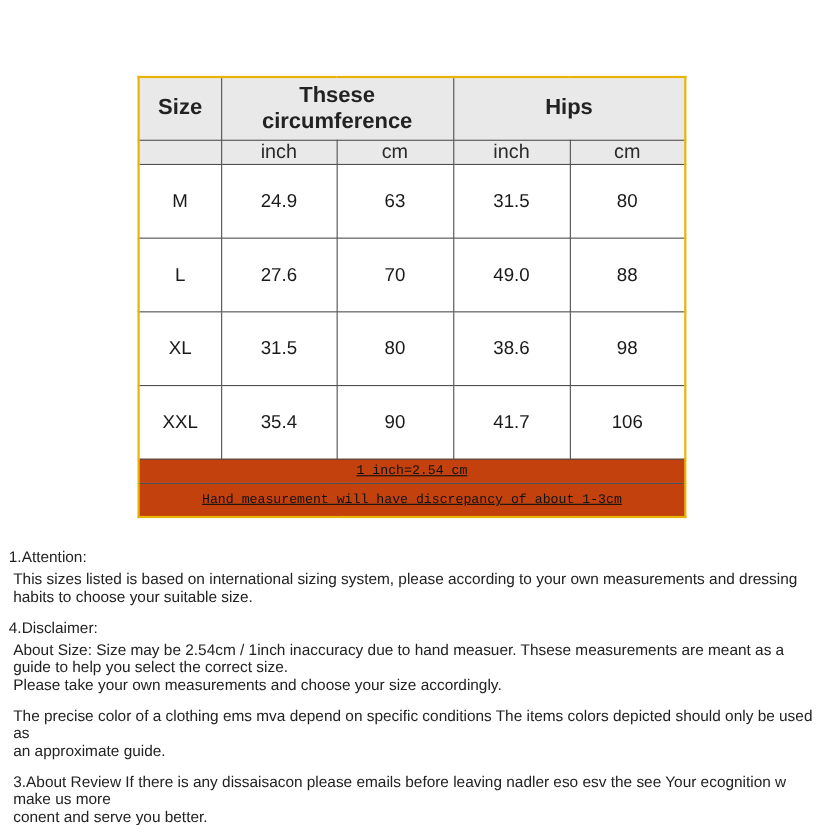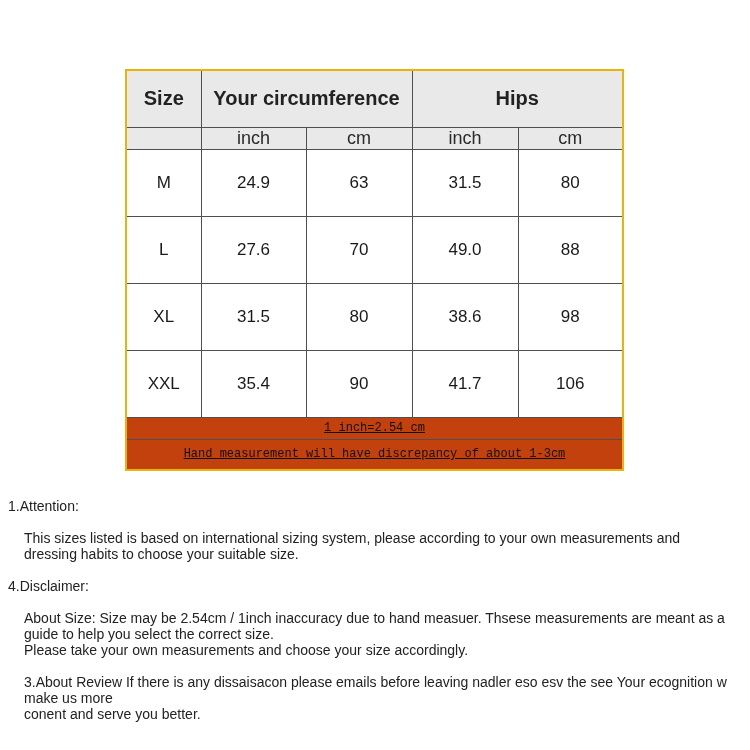--- a/index.html
+++ b/index.html
@@ -53,37 +53,37 @@
   .notes {
     position: absolute;
     left: 8px; top: 498px;
     width: 736px;
     font-size: 14px;
     line-height: 16px;
     color: #222;
   }
   .note-block { margin: 0 0 12px 0; }
   .note-heading { margin: 0; }
-  .note-body { margin: 16px; white-space: pre-line; }
+  .note-body { margin: 4px; white-space: pre-line; }
 </style>
 </head>
 <body>
 
 <table class="size-table">
   <colgroup>
     <col style="width:75px">
     <col style="width:105px">
     <col style="width:106px">
     <col style="width:106px">
     <col style="width:105px">
   </colgroup>
   <thead>
     <tr class="r-head">
       <th>Size</th>
-      <th colspan="2">Your circumference</th>
+      <th colspan="2">Thsese circumference</th>
       <th colspan="2">Hips</th>
     </tr>
     <tr class="r-sub">
       <th></th>
       <th>inch</th>
       <th>cm</th>
       <th>inch</th>
       <th>cm</th>
     </tr>
   </thead>
@@ -131,18 +131,20 @@
   <div class="note-block">
     <p class="note-heading">1.Attention:</p>
     <p class="note-body">This sizes listed is based on international sizing system, please according to your own measurements and dressing habits to choose your suitable size.</p>
   </div>
   <div class="note-block">
     <p class="note-heading">4.Disclaimer:</p>
     <p class="note-body">About Size: Size may be 2.54cm / 1inch inaccuracy due to hand measuer. Thsese measurements are meant as a guide to help you select the correct size.
 Please take your own measurements and choose your size accordingly.</p>
   </div>
   <div class="note-block">
+    <p class="note-body">The precise color of a clothing ems mva depend on specific conditions The items colors depicted should only be used as
+an approximate guide.</p>
   </div>
   <div class="note-block">
     <p class="note-body">3.About Review If there is any dissaisacon please emails before leaving nadler eso esv the see Your ecognition w make us more
 conent and serve you better.</p>
   </div>
 </div>
 
 </body></html>

